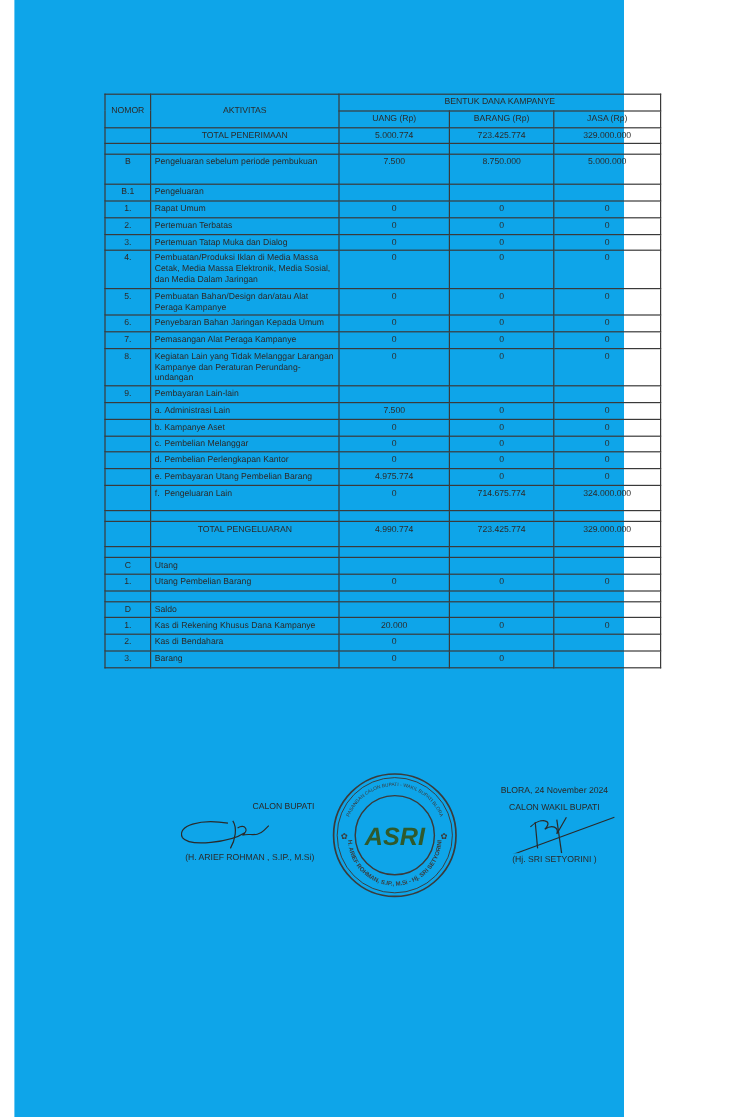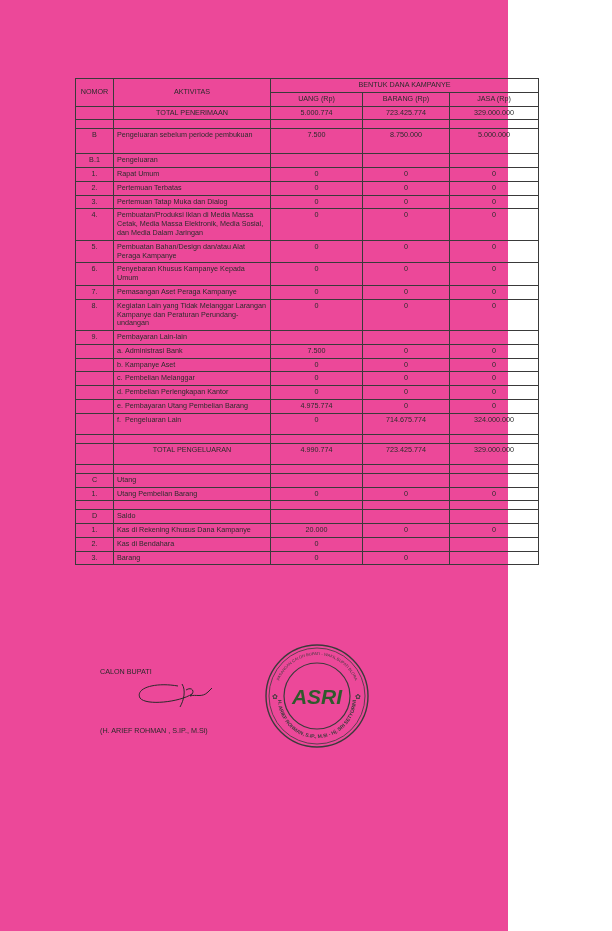--- a/index.html
+++ b/index.html
@@ -1,40 +1,40 @@
 <!DOCTYPE html>
 <html><head>
 <meta charset="utf-8">
 <style>
   html, body { margin: 0; padding: 0; background: #ffffff; }
   body { width: 612px; height: 931px; position: relative; overflow: hidden;
          font-family: "Liberation Sans", "DejaVu Sans", sans-serif; color: #2a2a2a; }
-  .page { position: absolute; left: 0; top: 0; width: 508px; height: 931px; background: #ec4899; }
+  .page { position: absolute; left: 12px; top: 0; width: 508px; height: 931px; background: #0ea5e9; }
 
   table.report { position: absolute; left: 75px; top: 78px; width: 463px;
                  border-collapse: collapse; table-layout: fixed; font-size: 7.2px; }
   table.report td, table.report th { border: 1px solid #3a3a3a; padding: 2px 3px;
                  vertical-align: top; line-height: 1.22; font-weight: normal; color: #2b2b2b; }
   table.report th { vertical-align: middle; text-align: center; font-size: 7.2px; }
   col.c-nomor { width: 38px; } col.c-akt { width: 157px; } col.c-uang { width: 92px; }
   col.c-barang { width: 87px; } col.c-jasa { width: 89px; }
 
   td.num { text-align: center; }
   td.val { text-align: center; padding-top: 4px; }
   td.total-label { text-align: center; vertical-align: middle; margin-top: 31px; }
   tr.spacer td { height: 8px; padding: 0; }
   tr.r-b td { height: 20px; }
   td.sub { padding-left: 4px; }
   .sub-letter { display: inline-block; width: 8px; }
   .sub-text { display: inline-block; vertical-align: top; max-width: 140px; }
 
-  .sig-left { position: absolute; left: 100px; top: 667px; width: 150px; text-align: left; font-size: 7.2px; }
+  .sig-left { position: absolute; left: 100px; top: 667px; width: 150px; text-align: right; font-size: 7.2px; }
   .sig-left .role { margin-bottom: 4px; }
   .sig-left .signature { height: 28px; position: relative; }
-  .sig-left .name { margin-top: 18px; }
+  .sig-left .name { margin-top: 2px; }
 
   .stamp { position: absolute; left: 262px; top: 641px; width: 110px; height: 110px; }
 
   .sig-right { position: absolute; left: 390px; top: 654px; width: 120px; text-align: center; font-size: 7.2px; }
   .sig-right .place-date { margin-bottom: 5px; }
   .sig-right .signature { height: 34px; position: relative; }
   .sig-right .name { margin-top: 0px; }
 </style>
 </head>
 <body>
@@ -121,28 +121,28 @@
   </tr>
   <tr>
     <td class="num">5.</td>
     <td>Pembuatan Bahan/Design dan/atau Alat Peraga Kampanye</td>
     <td class="val">0</td>
     <td class="val">0</td>
     <td class="val">0</td>
   </tr>
   <tr>
     <td class="num">6.</td>
-    <td>Penyebaran Khusus Kampanye Kepada Umum</td>
+    <td>Penyebaran Bahan Jaringan Kepada Umum</td>
     <td class="val">0</td>
     <td class="val">0</td>
     <td class="val">0</td>
   </tr>
   <tr>
     <td class="num">7.</td>
-    <td>Pemasangan Aset Peraga Kampanye</td>
+    <td>Pemasangan Alat Peraga Kampanye</td>
     <td class="val">0</td>
     <td class="val">0</td>
     <td class="val">0</td>
   </tr>
   <tr>
     <td class="num">8.</td>
     <td>Kegiatan Lain yang Tidak Melanggar Larangan Kampanye dan Peraturan Perundang-undangan</td>
     <td class="val">0</td>
     <td class="val">0</td>
     <td class="val">0</td>
@@ -150,21 +150,21 @@
   <tr>
     <td class="num">9.</td>
     <td>Pembayaran Lain-lain</td>
     <td></td>
           <td></td>
           <td></td>
   </tr>
 
   <tr>
     <td></td>
-    <td class="sub"><span class="sub-letter">a.</span><span class="sub-text">Administrasi Bank</span></td>
+    <td class="sub"><span class="sub-letter">a.</span><span class="sub-text">Administrasi Lain</span></td>
     <td class="val">7.500</td>
     <td class="val">0</td>
     <td class="val">0</td>
   </tr>
   <tr>
     <td></td>
     <td class="sub"><span class="sub-letter">b.</span><span class="sub-text">Kampanye Aset</span></td>
     <td class="val">0</td>
     <td class="val">0</td>
     <td class="val">0</td>
@@ -299,14 +299,27 @@
     </text>
     <text font-size="5" fill="#3b3b3b" font-weight="bold" font-family="Liberation Sans, sans-serif">
       <textPath href="#ringBot" startOffset="50%" text-anchor="middle">H. ARIEF ROHMAN, S.IP., M.Si - Hj. SRI SETYORINI</textPath>
     </text>
     <text x="10" y="58" font-size="7" fill="#3b3b3b">✿</text>
     <text x="93" y="58" font-size="7" fill="#3b3b3b">✿</text>
     <text x="55" y="63" text-anchor="middle" font-size="21" font-weight="bold" font-style="italic" fill="#2f5a2c" font-family="Liberation Sans, sans-serif">ASRI</text>
   </svg>
 </div>
 
-
+<div class="sig-right">
+  <div class="place-date">BLORA, 24 November 2024</div>
+  <div class="role">CALON WAKIL BUPATI</div>
+  <div class="signature">
+    <svg width="120" height="34" viewBox="0 0 120 34">
+      <path d="M44 8 L 46 30" fill="none" stroke="#2a2a2a" stroke-width="1"></path>
+      <path d="M40 12 C 48 4, 60 6, 52 14 C 58 10, 64 12, 62 18 L 70 4" fill="none" stroke="#2a2a2a" stroke-width="1"></path>
+      <path d="M62 6 L 66 34" fill="none" stroke="#2a2a2a" stroke-width="1"></path>
+      <path d="M12 40 L 110 4" fill="none" stroke="#2a2a2a" stroke-width="0.9"></path>
+    </svg>
+  </div>
+  <div class="name">(Hj. SRI SETYORINI )</div>
 </div>
 
+</div>
+
 </body></html>

